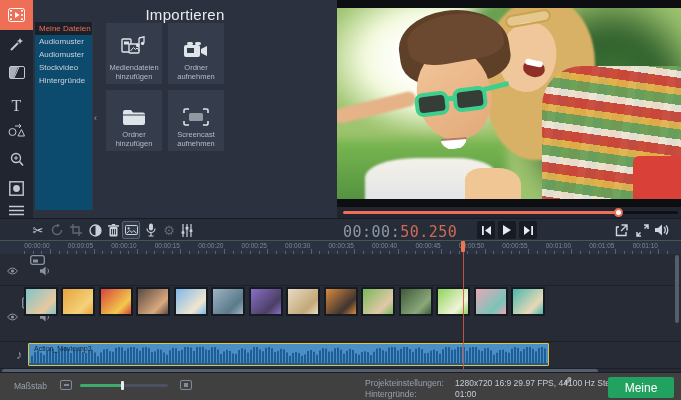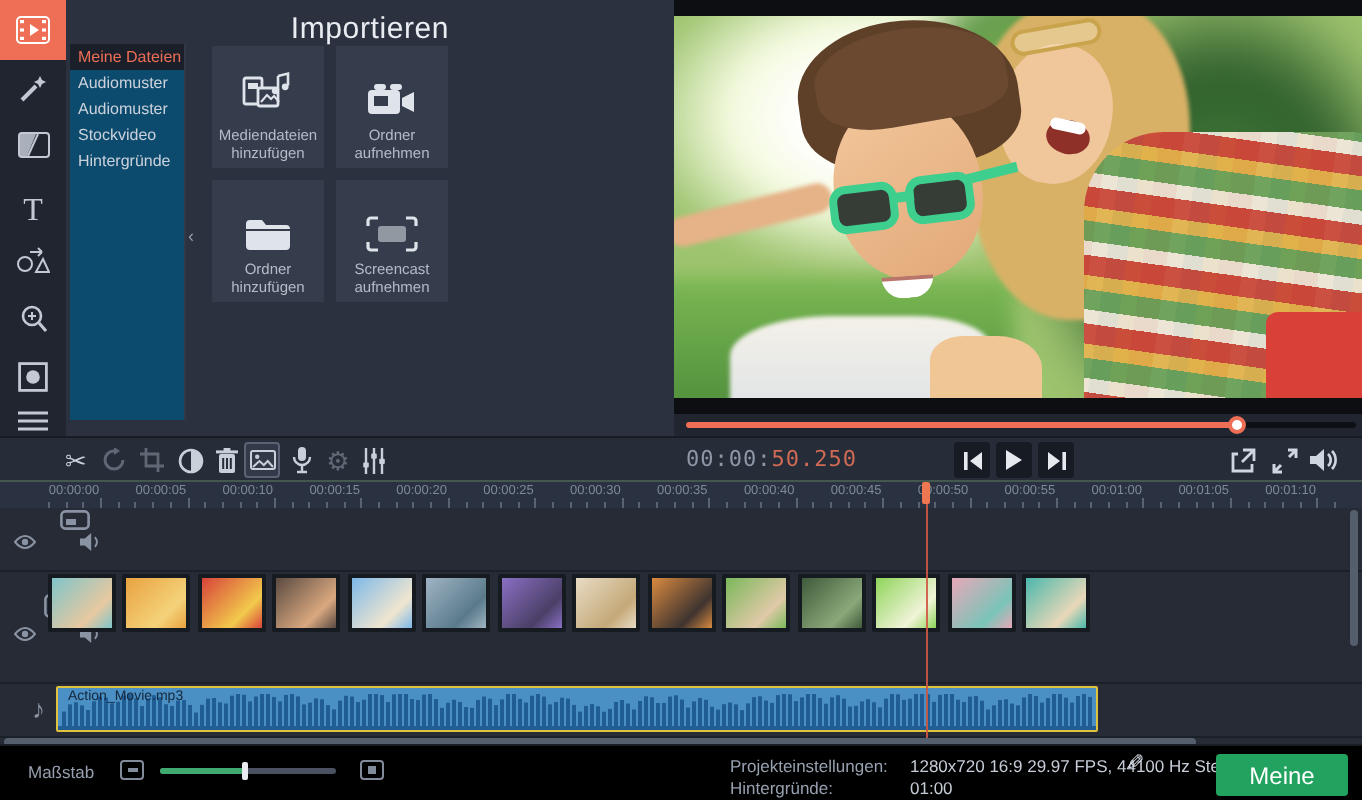--- a/index.html
+++ b/index.html
@@ -32,42 +32,42 @@
   #seek-row { position:absolute; left:0; top:207px; width:344px; height:11px; background:#20252f; }
   #seek-track { position:absolute; left:6px; top:4px; width:335px; height:3px; background:#0d1014; border-radius:2px; cursor:pointer; }
   #seek-fill { height:3px; background:#ee6f56; border-radius:2px; }
   #seek-handle { position:absolute; top:-3px; width:9px; height:9px; border-radius:50%; background:#ffffff; border:2px solid #ee6f56; }
 
   
   #band { left:0; top:218px; width:681px; height:22px; background:#262c38; border-top:1px solid #171b23; }
   .tool { position:absolute; top:2px; width:18px; height:18px; display:flex; align-items:center; justify-content:center; color:#c9d0da; cursor:pointer; }
   .tool.dim { color:#5f6874; }
   .tool.boxed { border:1px solid #5a6273; background:#323948; border-radius:2px; }
-  #timecode { position:absolute; left:343px; top:4px; font-family:"DejaVu Sans Mono", monospace; font-size:11px; letter-spacing:.5px; }
+  #timecode { position:absolute; left:343px; top:4px; font-family:"DejaVu Sans Mono", monospace; font-size:15px; letter-spacing:.5px; }
   #tc-gray { color:#8d97a6; } #tc-red { color:#cf6a55; }
   .transport { position:absolute; top:2px; width:18px; height:18px; background:#171c24; border-radius:2px; display:flex; align-items:center; justify-content:center; color:#e6eaef; cursor:pointer; }
   .pvicon { position:absolute; top:3px; width:16px; height:16px; display:flex; align-items:center; justify-content:center; color:#cfd6e0; cursor:pointer; }
 
   
   #timeline { left:0; top:240px; width:681px; height:132px; background:#262b36; border-top:1px solid #44584f; }
   #ruler { position:absolute; left:0; top:0; width:681px; height:13px; background:#2a3140; cursor:pointer; }
   .rlabel { position:absolute; top:1px; transform:translateX(-50%); font-size:6.5px; color:#7e8998; white-space:nowrap; }
   .tick { position:absolute; bottom:0; width:1px; background:#5a6373; }
   .rowsep { position:absolute; left:0; width:681px; height:1px; background:#1b202a; }
   .hicon { position:absolute; color:#8a93a3; cursor:pointer; }
   .thumb { position:absolute; top:46px; width:34px; height:29px; border:2px solid #161a21; border-radius:1px; cursor:pointer; }
   #audio-clip { position:absolute; left:28px; top:102px; width:521px; height:23px; background:#4a90c5; border:1px solid #e0c23f; border-radius:1px; cursor:pointer; overflow:hidden; }
   #audio-label { position:absolute; left:5px; top:1px; font-size:7px; color:#152639; z-index:2; }
   #playhead-line { position:absolute; left:463px; top:0; width:1px; height:128px; background:rgba(206,88,66,.9); z-index:5; }
   #playhead-cap { position:absolute; left:461px; top:0; width:4px; height:11px; background:#ee7752; border-radius:1px; z-index:6; cursor:grab; }
   #hscroll { position:absolute; left:2px; top:128px; width:596px; height:4px; background:#555e6d; border-radius:2px; cursor:pointer; }
   #vscroll { position:absolute; left:675px; top:14px; width:4px; height:68px; background:#555e6d; border-radius:2px; cursor:pointer; }
 
   
-  #statusbar { left:0; top:372px; width:681px; height:28px; background:#000000; border-top:1px solid #181d26; }
+  #statusbar { left:0; top:372px; width:681px; height:28px; background:#404040; border-top:1px solid #181d26; }
   .sb-label { color:#97a0af; font-size:8.5px; }
   .sb-value { color:#c6cdd8; font-size:8.5px; }
   .zbox { position:absolute; top:7px; width:12px; height:10px; border:1px solid #828b99; border-radius:2px; cursor:pointer; }
   .zbox i { position:absolute; left:3px; top:2px; width:4px; height:4px; background:#828b99; }
   #zoom-track { position:absolute; left:80px; top:11px; width:88px; height:3px; background:#4a5261; border-radius:2px; cursor:pointer; }
   #zoom-fill { width:48%; height:3px; background:#3fa96f; border-radius:2px; }
   #zoom-handle { position:absolute; left:47%; top:-3px; width:3px; height:9px; background:#e8ebf0; border-radius:1px; }
   #export-btn { position:absolute; left:608px; top:4px; width:66px; height:21px; background:#21a35f; border-radius:2px; color:#ffffff; font-size:12px; display:flex; align-items:center; justify-content:center; cursor:pointer; }
 </style>
 </head>

